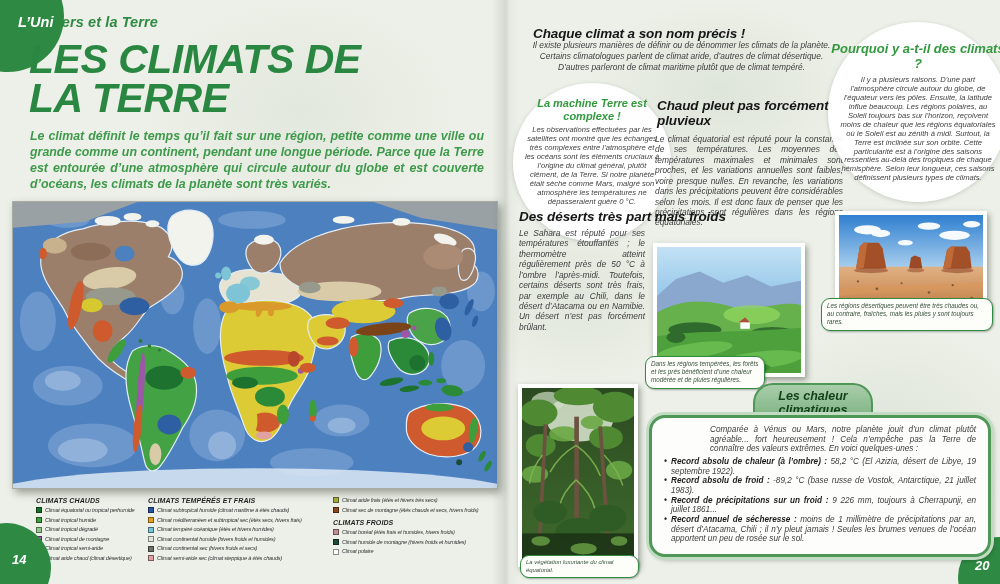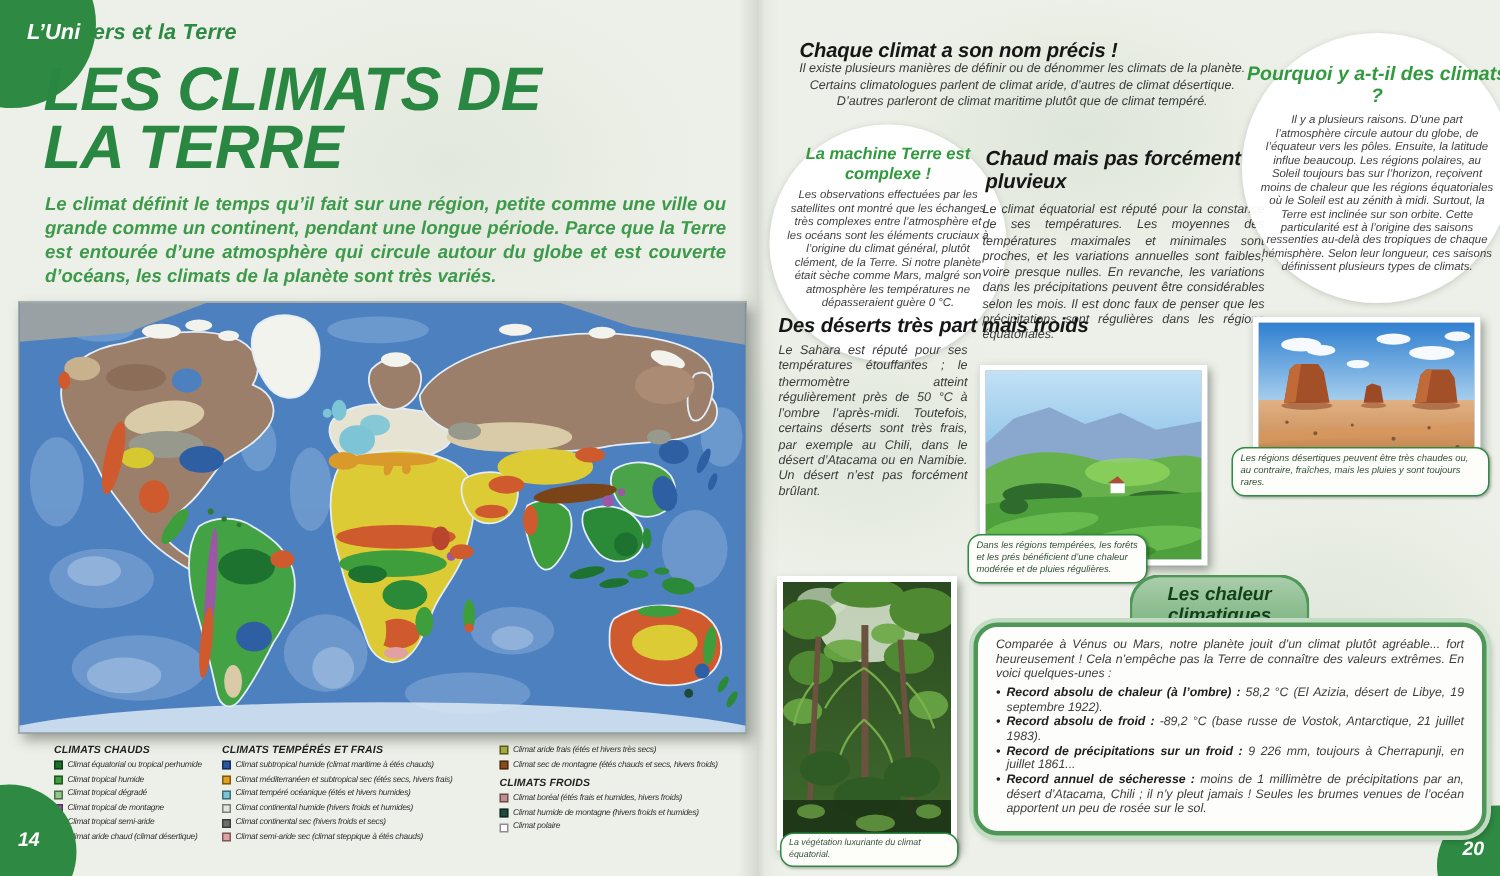--- a/index.html
+++ b/index.html
@@ -83,21 +83,21 @@
   .cap-desert { left:821px; top:298px; width:172px; }
   .cap-jungle { left:520px; top:555px; width:119px; font-size:5.9px; }
 
   
   .records-tab { left:753px; top:383px; width:120px; height:40px; border:2px solid #4e9757; border-bottom:none;
     border-radius:20px 20px 0 0; background:linear-gradient(#a9cdaa,#77b07c); text-align:center; padding-top:4px; z-index:1;
     font-weight:bold; font-size:12.5px; line-height:1.12; color:#133f1b; }
   .records-box { left:649px; top:415px; width:342px; height:142px; background:#fdfdfb; border:3px solid #4e9757;
     border-radius:16px; box-shadow:0 0 0 3px #c2dcc3, 2px 3px 5px rgba(0,0,0,.3); z-index:2; padding:7px 12px 6px; }
   .records-box .p { font-size:8.2px; line-height:1.18; text-align:justify; }
-  .records-intro { margin-bottom:3px; }
+  .records-intro { margin-bottom:3px;margin-left:46px; }
   .records-list { list-style:none; }
   .records-list li { font-size:8.2px; line-height:1.18; text-align:justify; padding-left:7px; position:relative; }
   .records-list li::before { content:"•"; position:absolute; left:0; top:0; font-weight:bold; color:#222; }
   .records-list b { color:#1d1d1d;margin-top:36px; }
 </style>
 </head>
 <body>
 
 <div class="page">
 
@@ -327,21 +327,21 @@
   <div class="abs fold"></div>
 
   <div class="abs sec-h h-nom">Chaque climat a son nom précis !</div>
   <div class="abs p p-nom">Il existe plusieurs manières de définir ou de dénommer les climats de la planète. Certains climatologues parlent de climat aride, d’autres de climat désertique. D’autres parleront de climat maritime plutôt que de climat tempéré.</div>
 
   <div class="abs bubble bubble-machine">
     <div class="bubble-h">La machine Terre est complexe !</div>
     <div class="bubble-p">Les observations effectuées par les satellites ont montré que les échanges très complexes entre l’atmosphère et les océans sont les éléments cruciaux à l’origine du climat général, plutôt clément, de la Terre. Si notre planète était sèche comme Mars, malgré son atmosphère les températures ne dépasseraient guère 0 °C.</div>
   </div>
 
-  <div class="abs sec-h h-chaud">Chaud mais pas forcément pluvieux</div>
+  <div class="abs sec-h h-chaud">Chaud pleut pas forcément pluvieux</div>
   <div class="abs p p-chaud">Le climat équatorial est réputé pour la constance de ses températures. Les moyennes des températures maximales et minimales sont proches, et les variations annuelles sont faibles, voire presque nulles. En revanche, les variations dans les précipitations peuvent être considérables selon les mois. Il est donc faux de penser que les précipitations sont régulières dans les régions équatoriales.</div>
 
   <div class="abs bubble bubble-pourquoi">
     <div class="bubble-h">Pourquoi y a-t-il des climats ?</div>
     <div class="bubble-p">Il y a plusieurs raisons. D’une part l’atmosphère circule autour du globe, de l’équateur vers les pôles. Ensuite, la latitude influe beaucoup. Les régions polaires, au Soleil toujours bas sur l’horizon, reçoivent moins de chaleur que les régions équatoriales où le Soleil est au zénith à midi. Surtout, la Terre est inclinée sur son orbite. Cette particularité est à l’origine des saisons ressenties au-delà des tropiques de chaque hémisphère. Selon leur longueur, ces saisons définissent plusieurs types de climats.</div>
   </div>
 
   <div class="abs sec-h h-deserts">Des déserts très part mais froids</div>
   <div class="abs p p-deserts">Le Sahara est réputé pour ses températures étouffantes ; le thermomètre atteint régulièrement près de 50 °C à l’ombre l’après-midi. Toutefois, certains déserts sont très frais, par exemple au Chili, dans le désert d’Atacama ou en Namibie. Un désert n’est pas forcément brûlant.</div>
 

